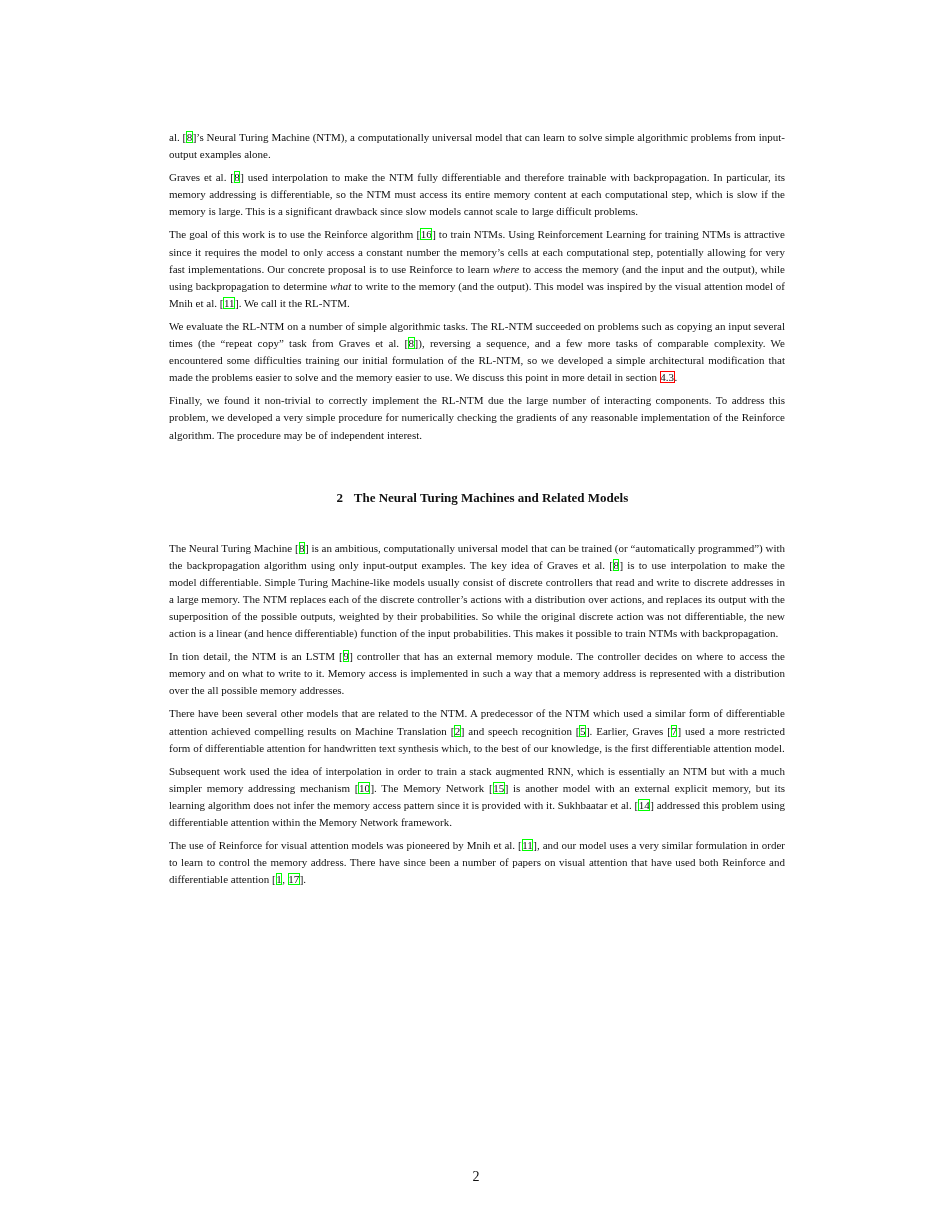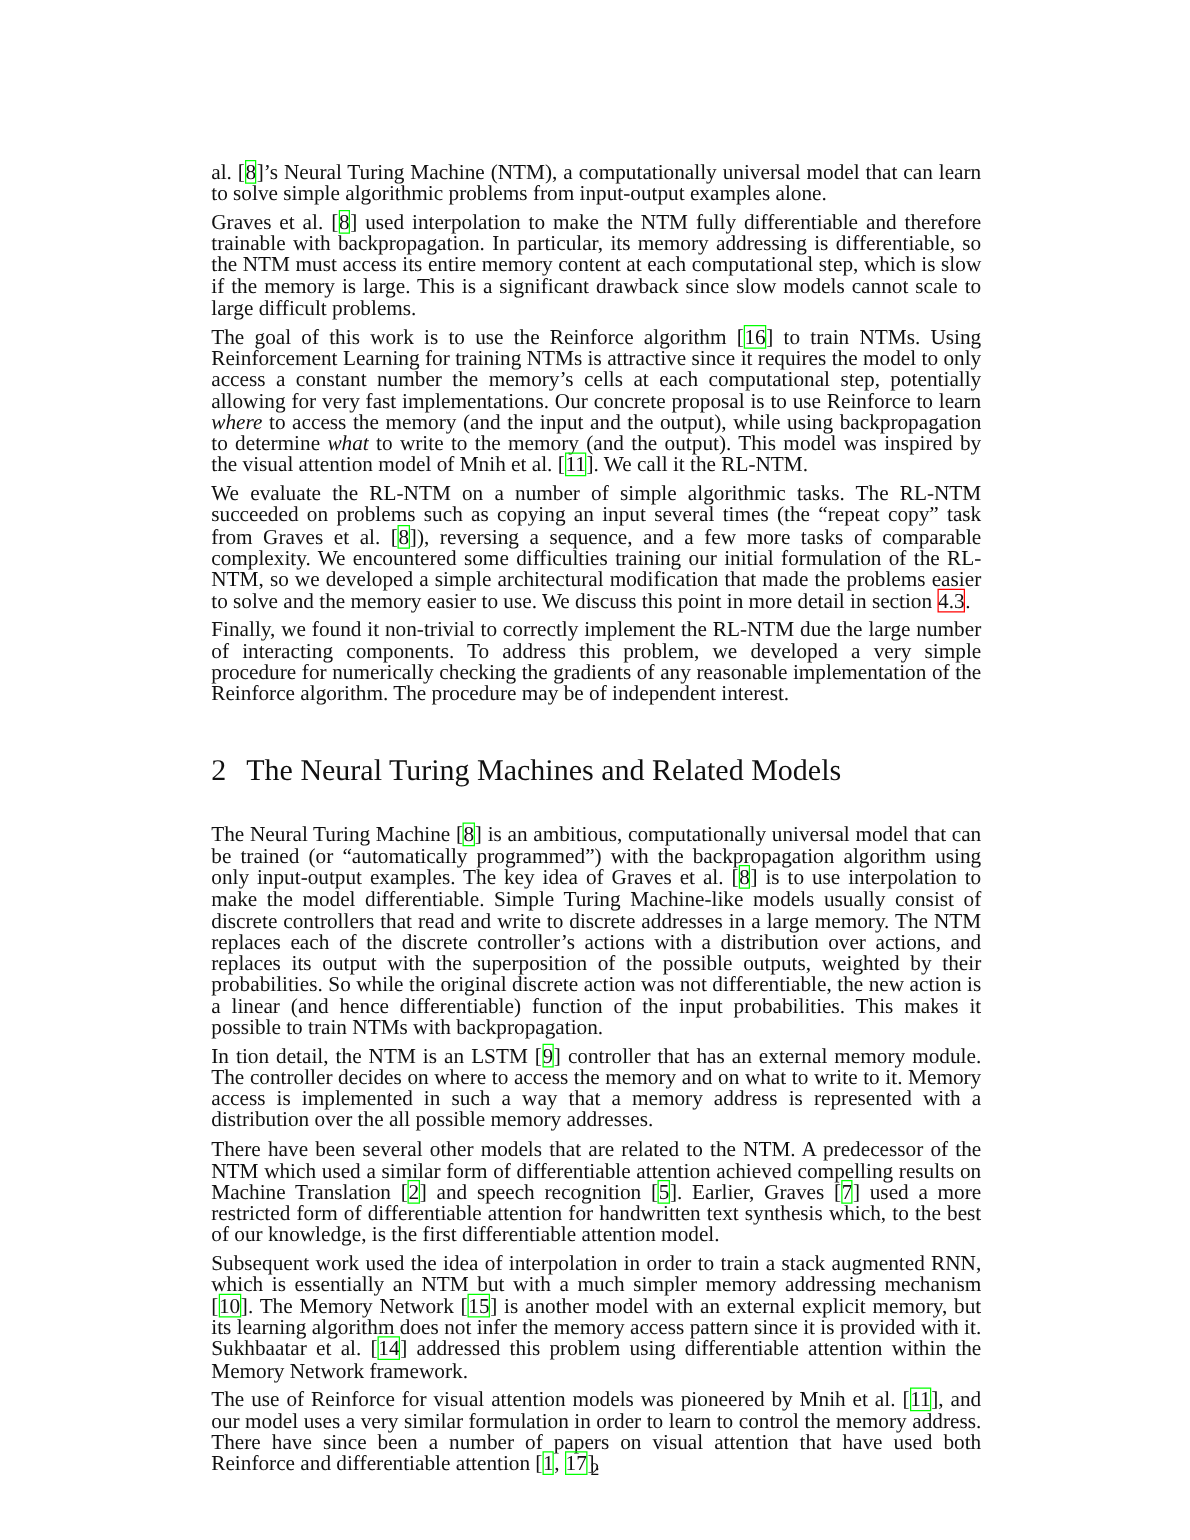--- a/index.html
+++ b/index.html
@@ -12,40 +12,41 @@
       color: #111111;
     }
     .page {
       position: absolute;
       left: 169px;
       top: 129px;
       width: 616px;
     }
     p.para {
       margin: 0 0 6px 0;
-      font-size: 17px;
+      font-size: 11px;
       line-height: 17.1px;
       text-align: justify;
       hyphens: manual;
     }
     .cite {
       outline: 1px solid #00ff00;
       outline-offset: -1px;
       padding: 0 0.5px;
     }
     .secref {
       outline: 1px solid #ff0000;
       outline-offset: -1px;
       padding: 0 0.5px;
     }
     .section-heading {
       margin: 43px 0 31px 0;
-      font-size: 24px;
-      font-weight: normal;
+      font-size: 13px;
+      font-weight: bold;
       line-height: 22px;
+      text-align: center;
     }
     .section-heading .num {
       display: inline-block;
       width: 28px;
     }
     .page-number {
       position: absolute;
       top: 1168px;
       left: 0;
       width: 952px;

